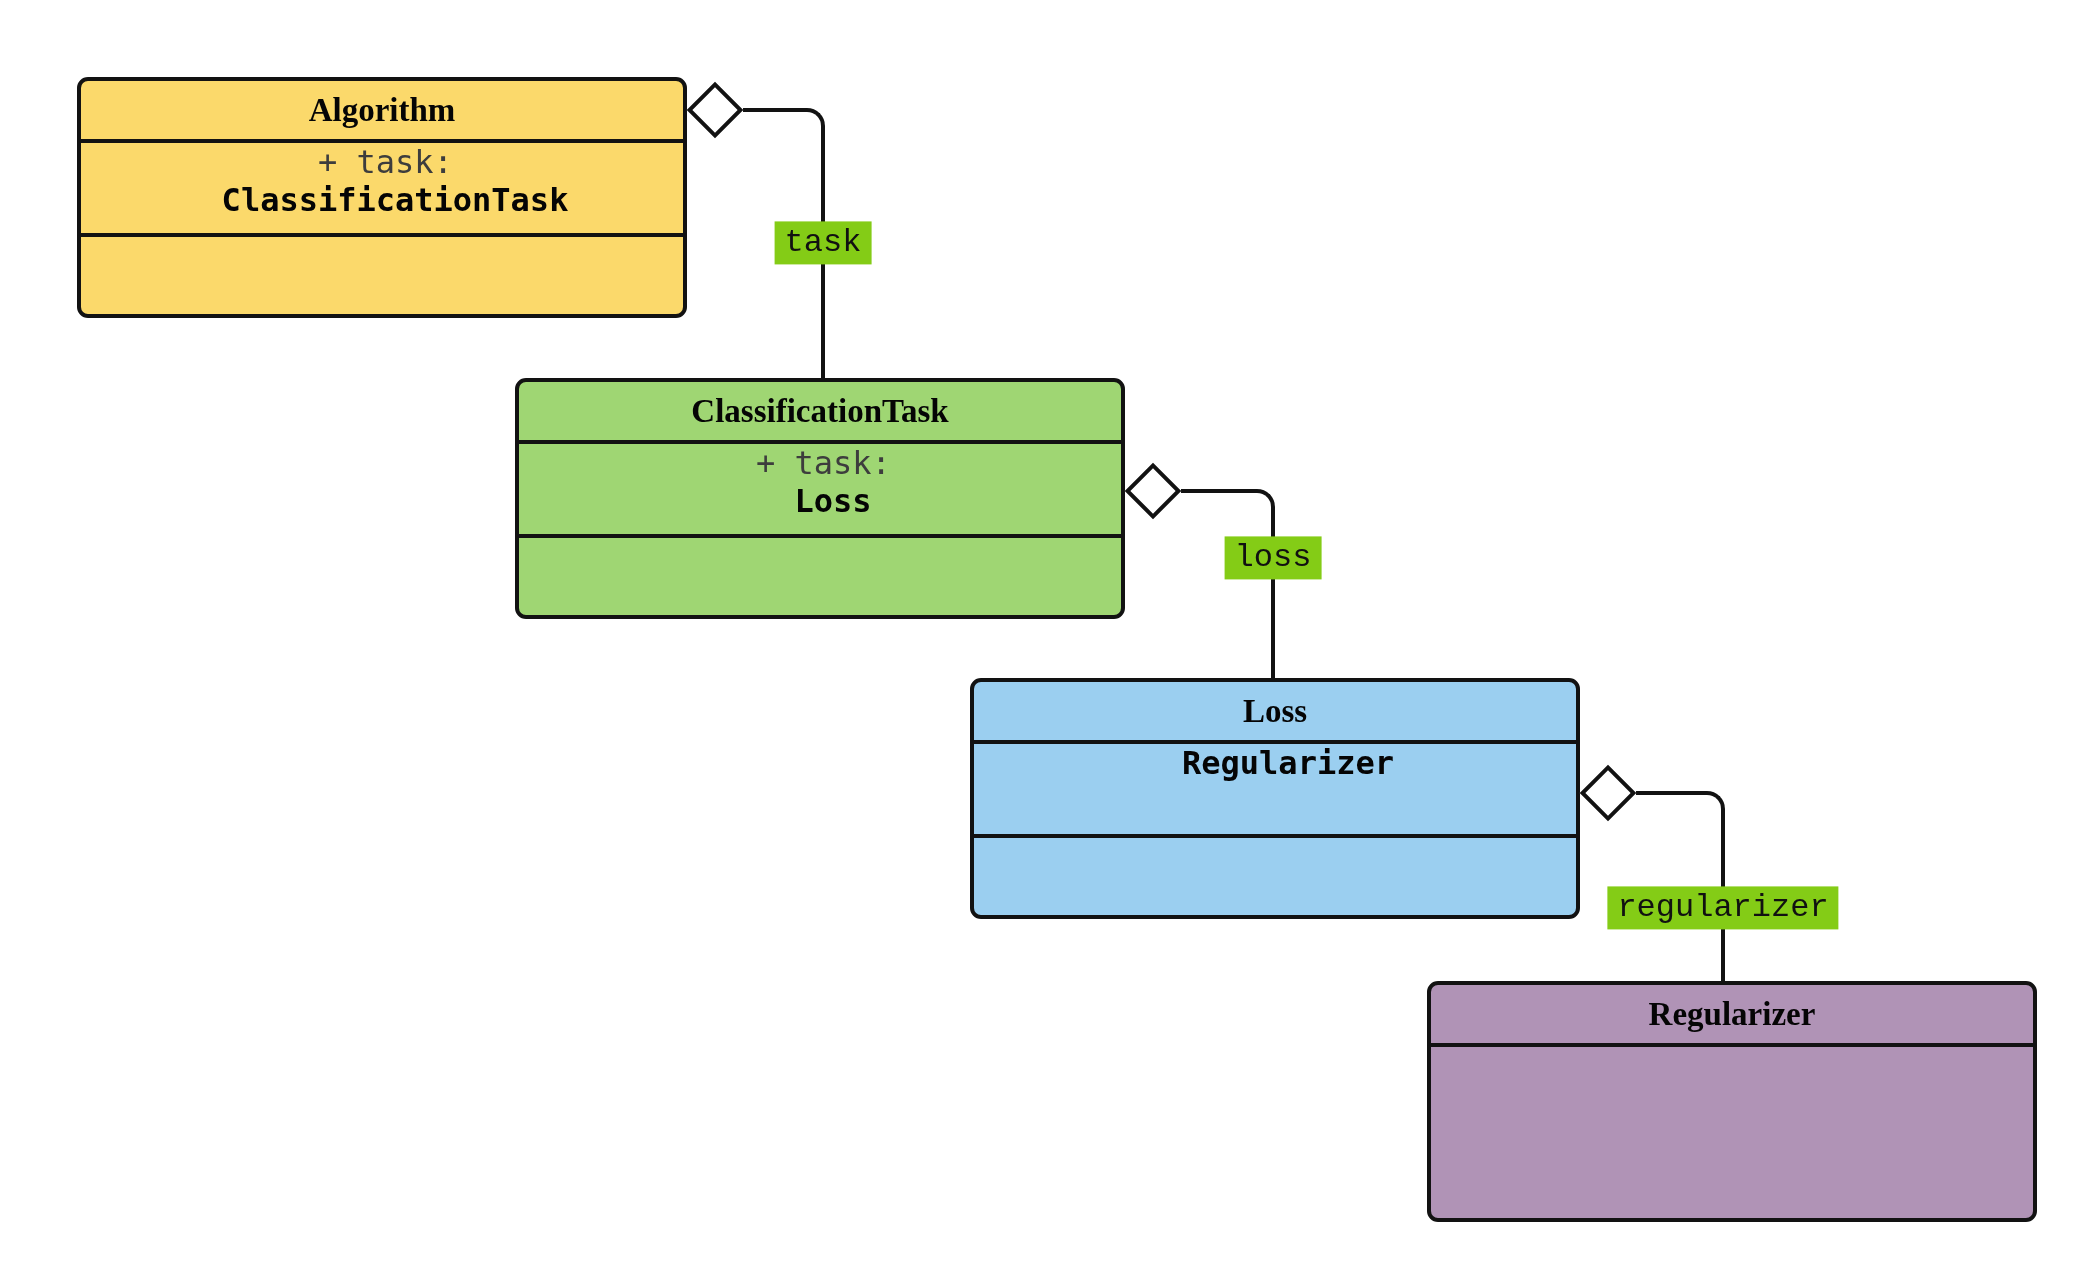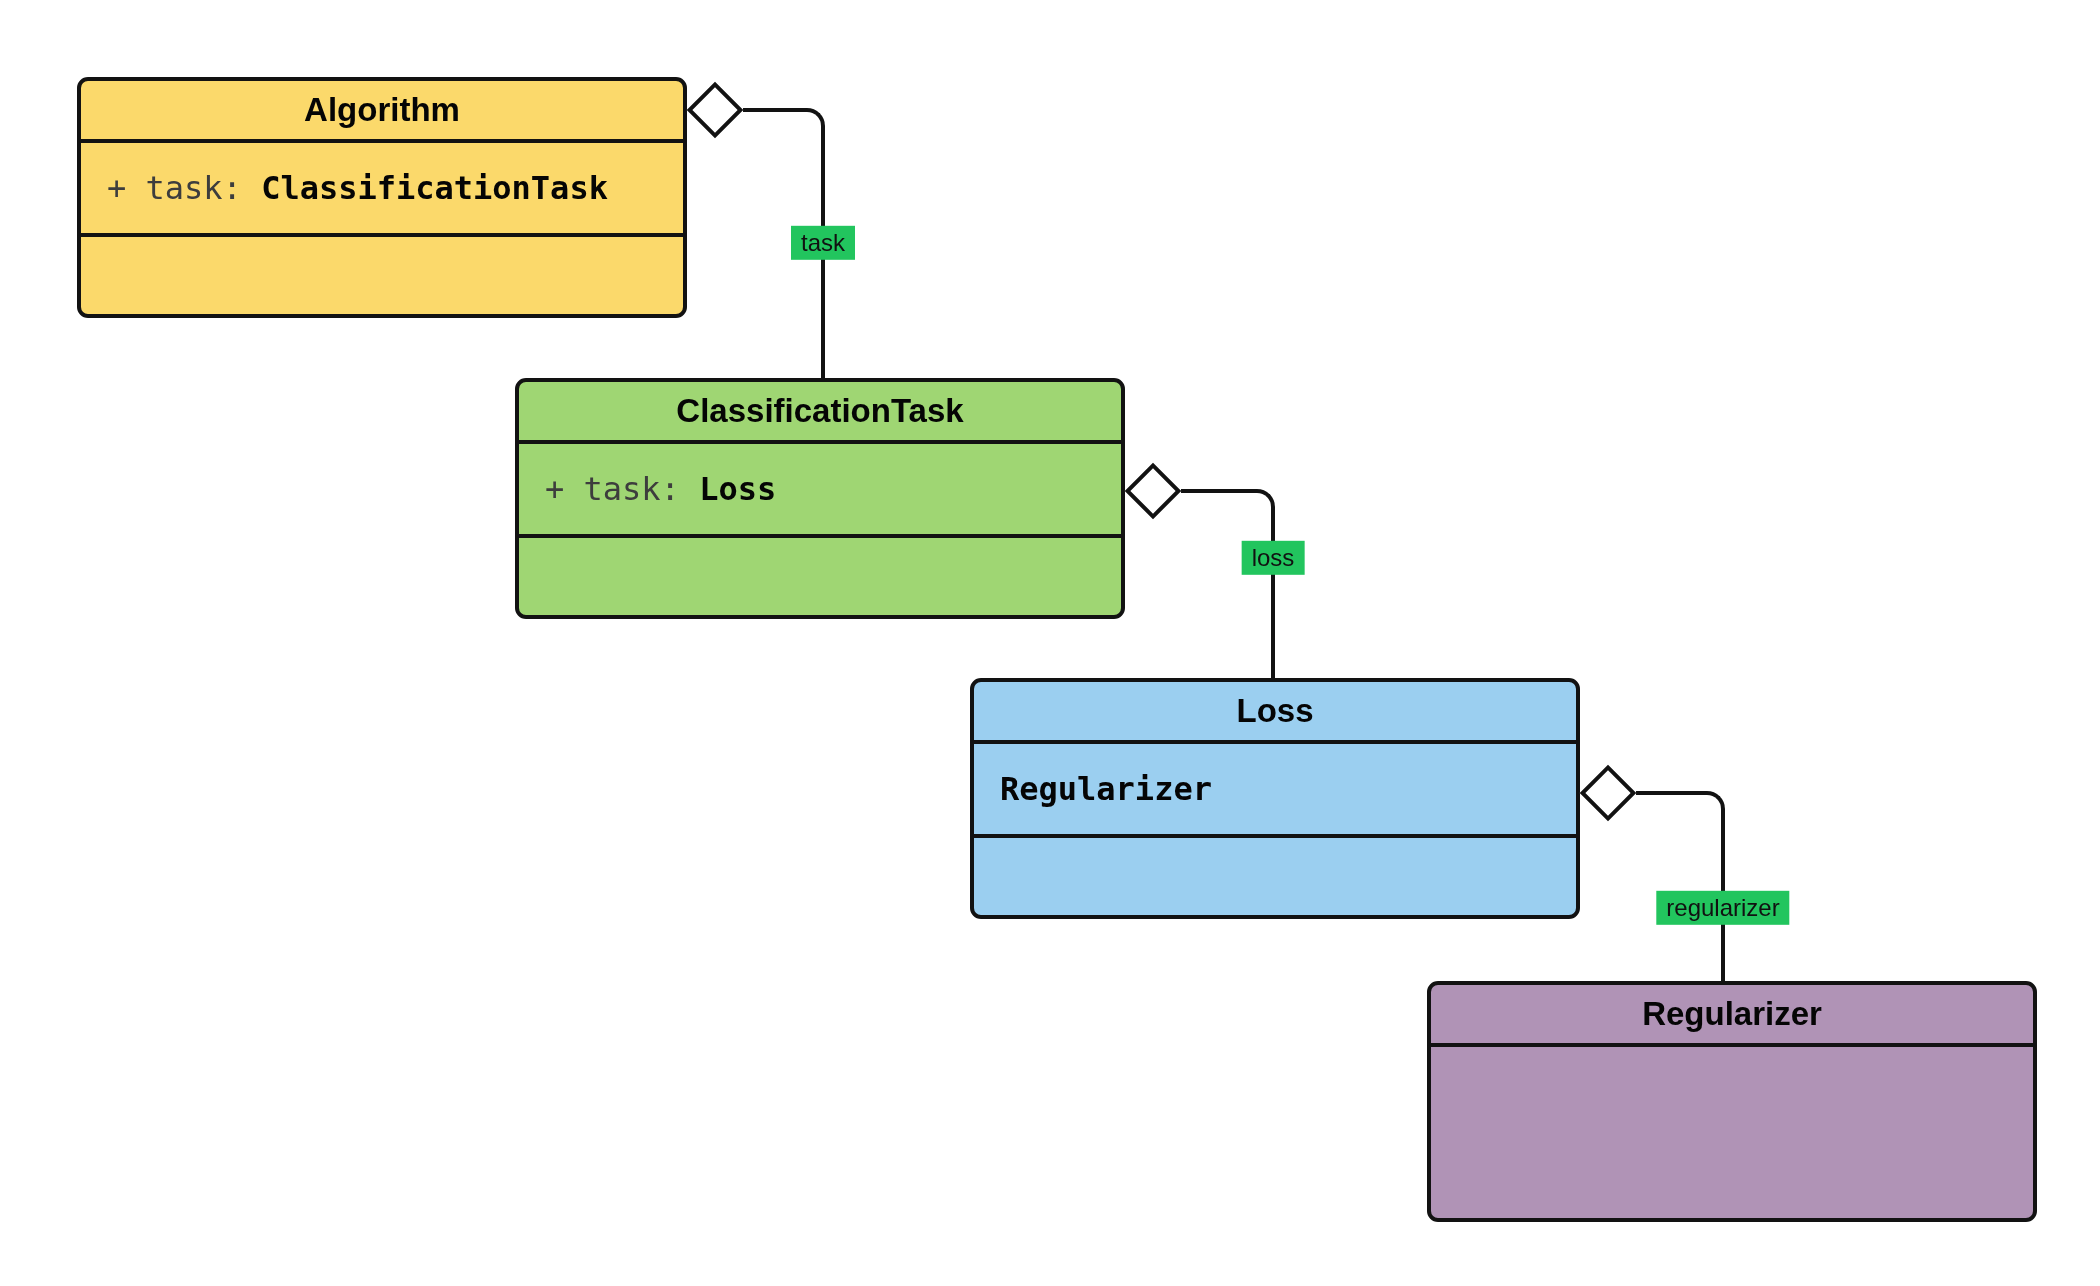--- a/index.html
+++ b/index.html
@@ -24,36 +24,37 @@
     box-sizing: border-box;
     border: 4px solid #121212;
     border-radius: 11px;
     overflow: hidden;
   }
   .class-title {
     height: 58px;
     display: flex;
     align-items: center;
     justify-content: center;
-    font-family: Liberation Sans, sans-serif;
+    font-family: Liberation Serif, serif;
     font-weight: bold;
     font-size: 33px;
     color: #050505;
     letter-spacing: 0px;
   }
   .class-attr {
     height: 94px;
     box-sizing: border-box;
     border-top: 4px solid #121212;
     display: flex;
     align-items: center;
     padding-left: 26px;
     font-family: "DejaVu Sans Mono", monospace;
     font-size: 32px;
     white-space: pre;
+    flex-direction: column;
   }
   .attr-plain { color: #3d3d3d; }
   .attr-type  { color: #050505; font-weight: bold; }
   .class-empty {
     height: 81px;
     box-sizing: border-box;
     border-top: 4px solid #121212;
   }
   .diamond {
     position: absolute;
@@ -67,24 +68,24 @@
   .elbow {
     position: absolute;
     box-sizing: border-box;
     border-top: 4px solid #121212;
     border-right: 4px solid #121212;
     border-top-right-radius: 18px;
   }
   .edge-label {
     position: absolute;
     transform: translate(-50%, -50%);
-    background: #22c55e;
+    background: #84cc16;
     padding: 4px 10px;
-    font-family: Liberation Sans, sans-serif;
-    font-size: 24px;
+    font-family: Liberation Mono, monospace;
+    font-size: 32px;
     color: #111111;
     line-height: 1.1;
   }
   
   #box-algorithm          { left: 77px;   top: 77px;  }
   #box-classificationtask { left: 515px;  top: 378px; }
   #box-loss               { left: 970px;  top: 678px; }
   #box-regularizer        { left: 1427px; top: 981px; }
 
   #diamond-task        { left: 695px;  top: 90px;  }

